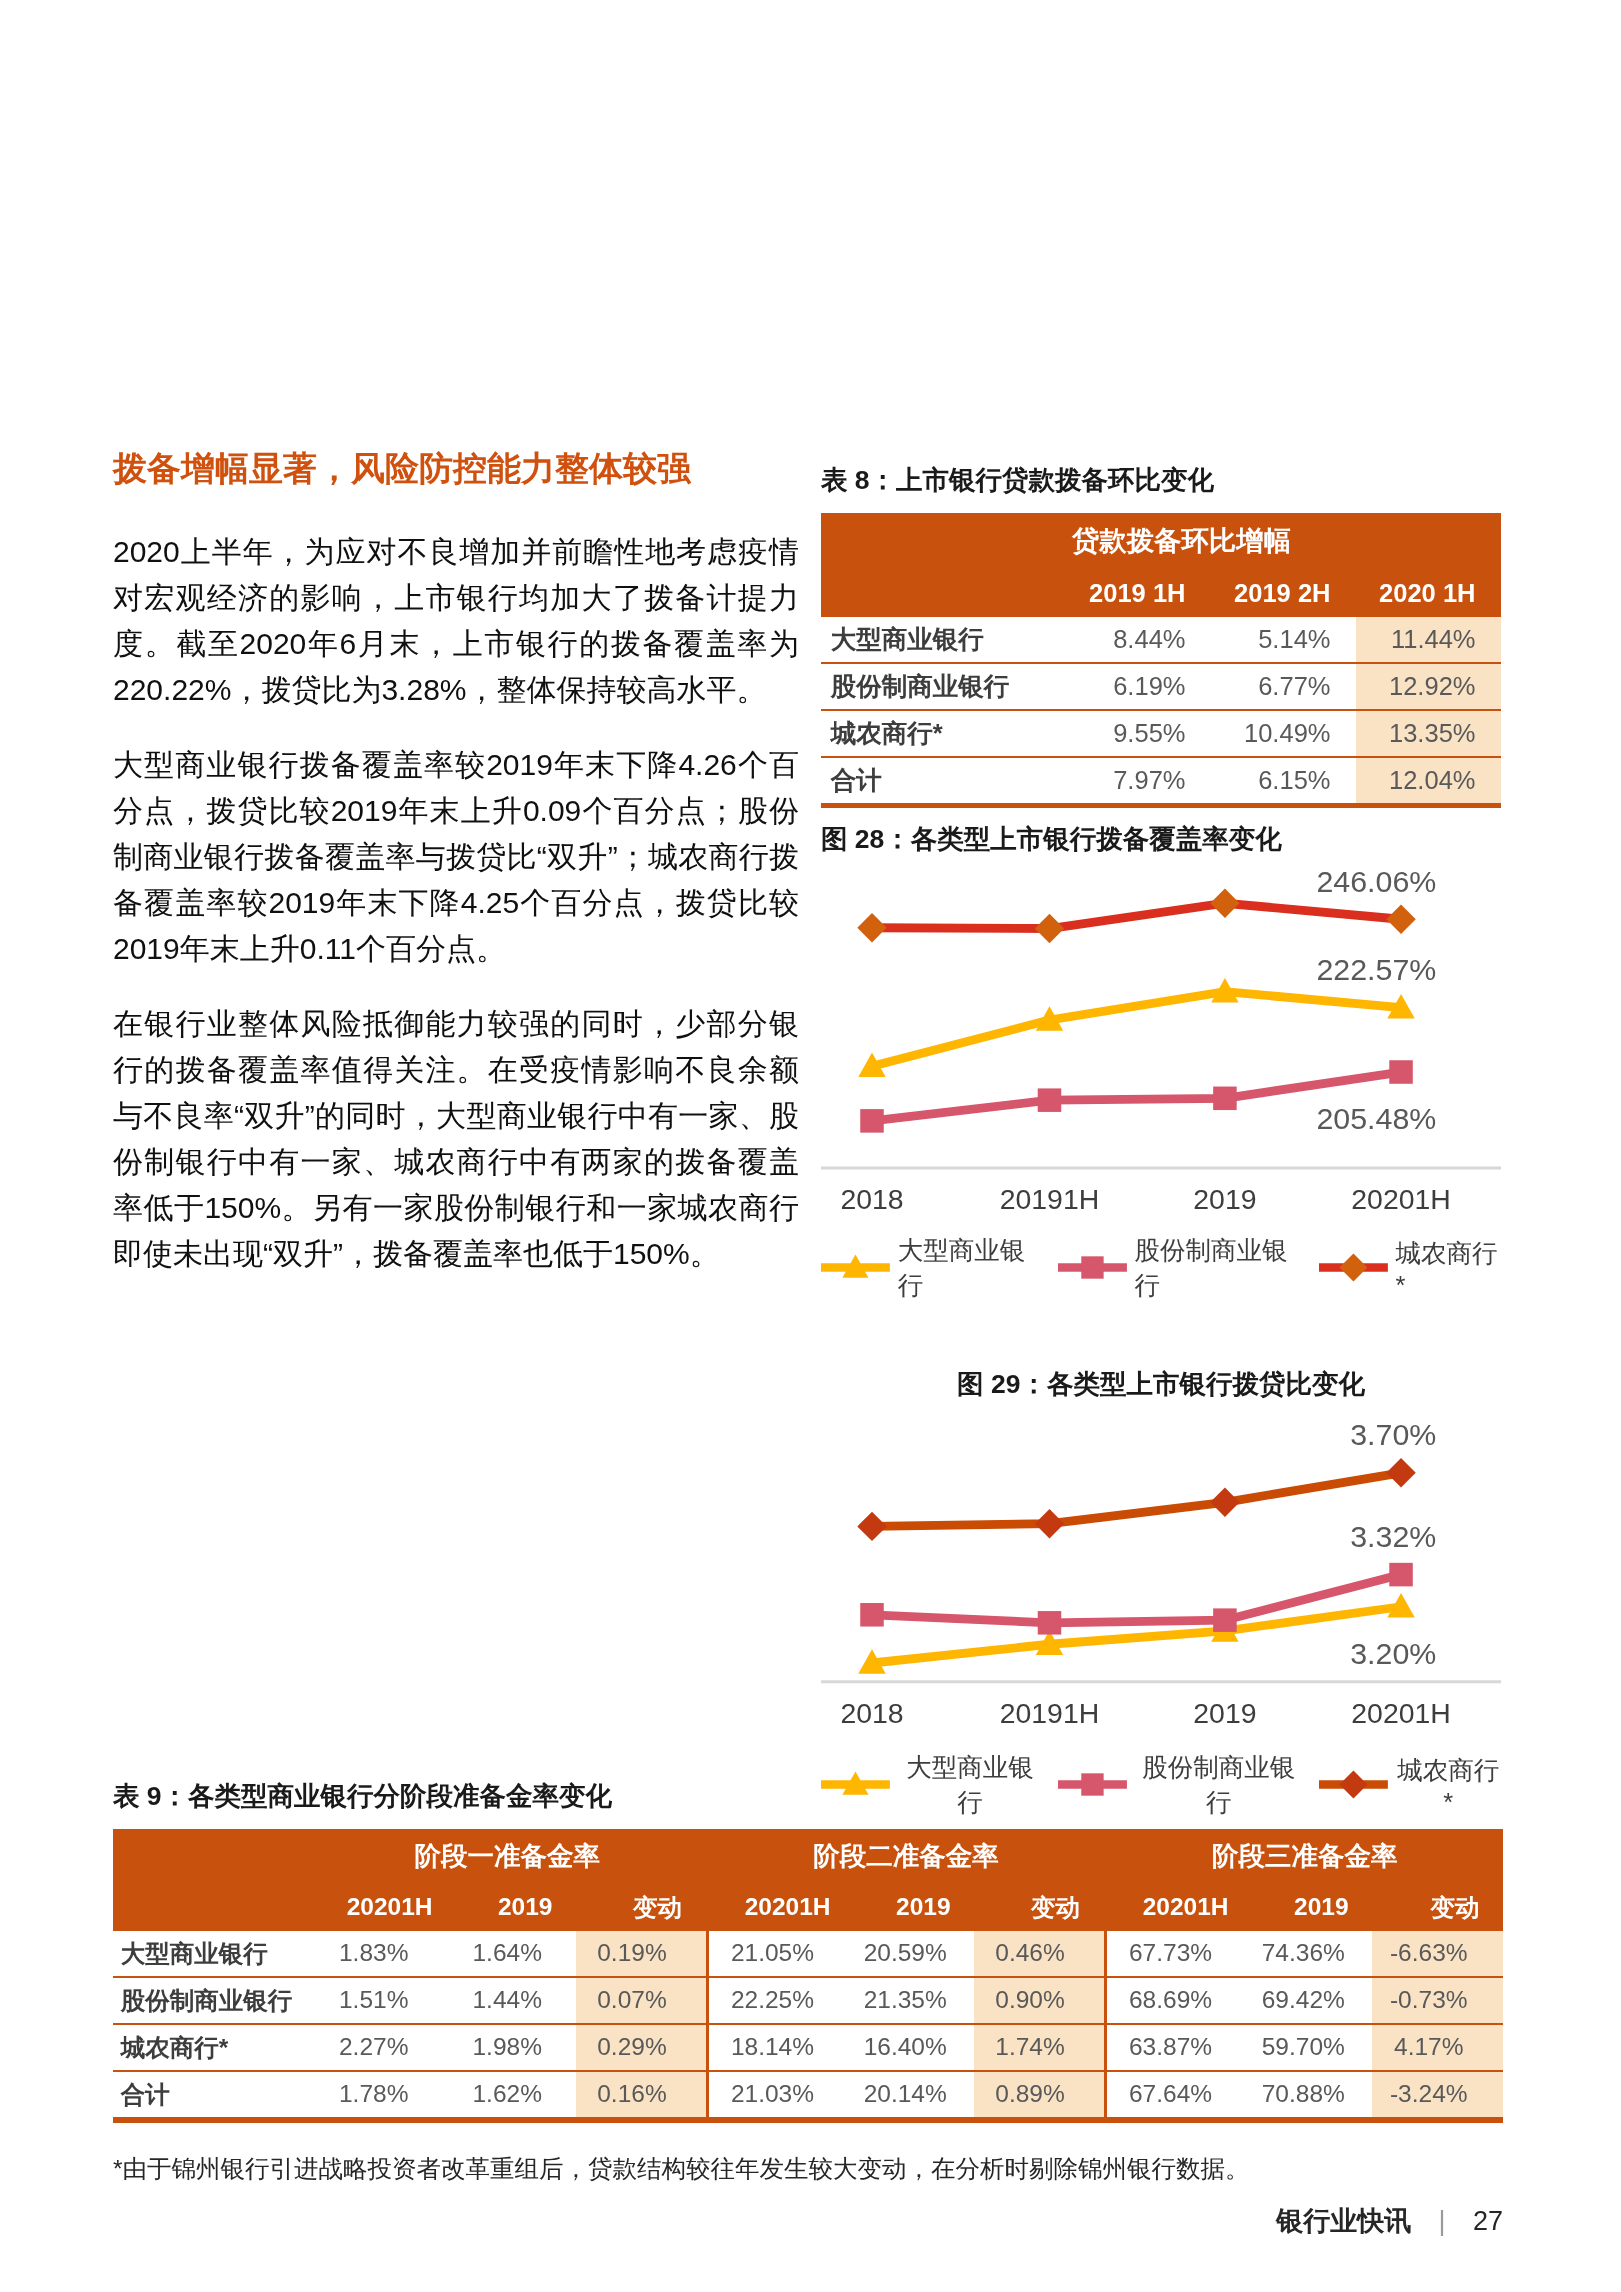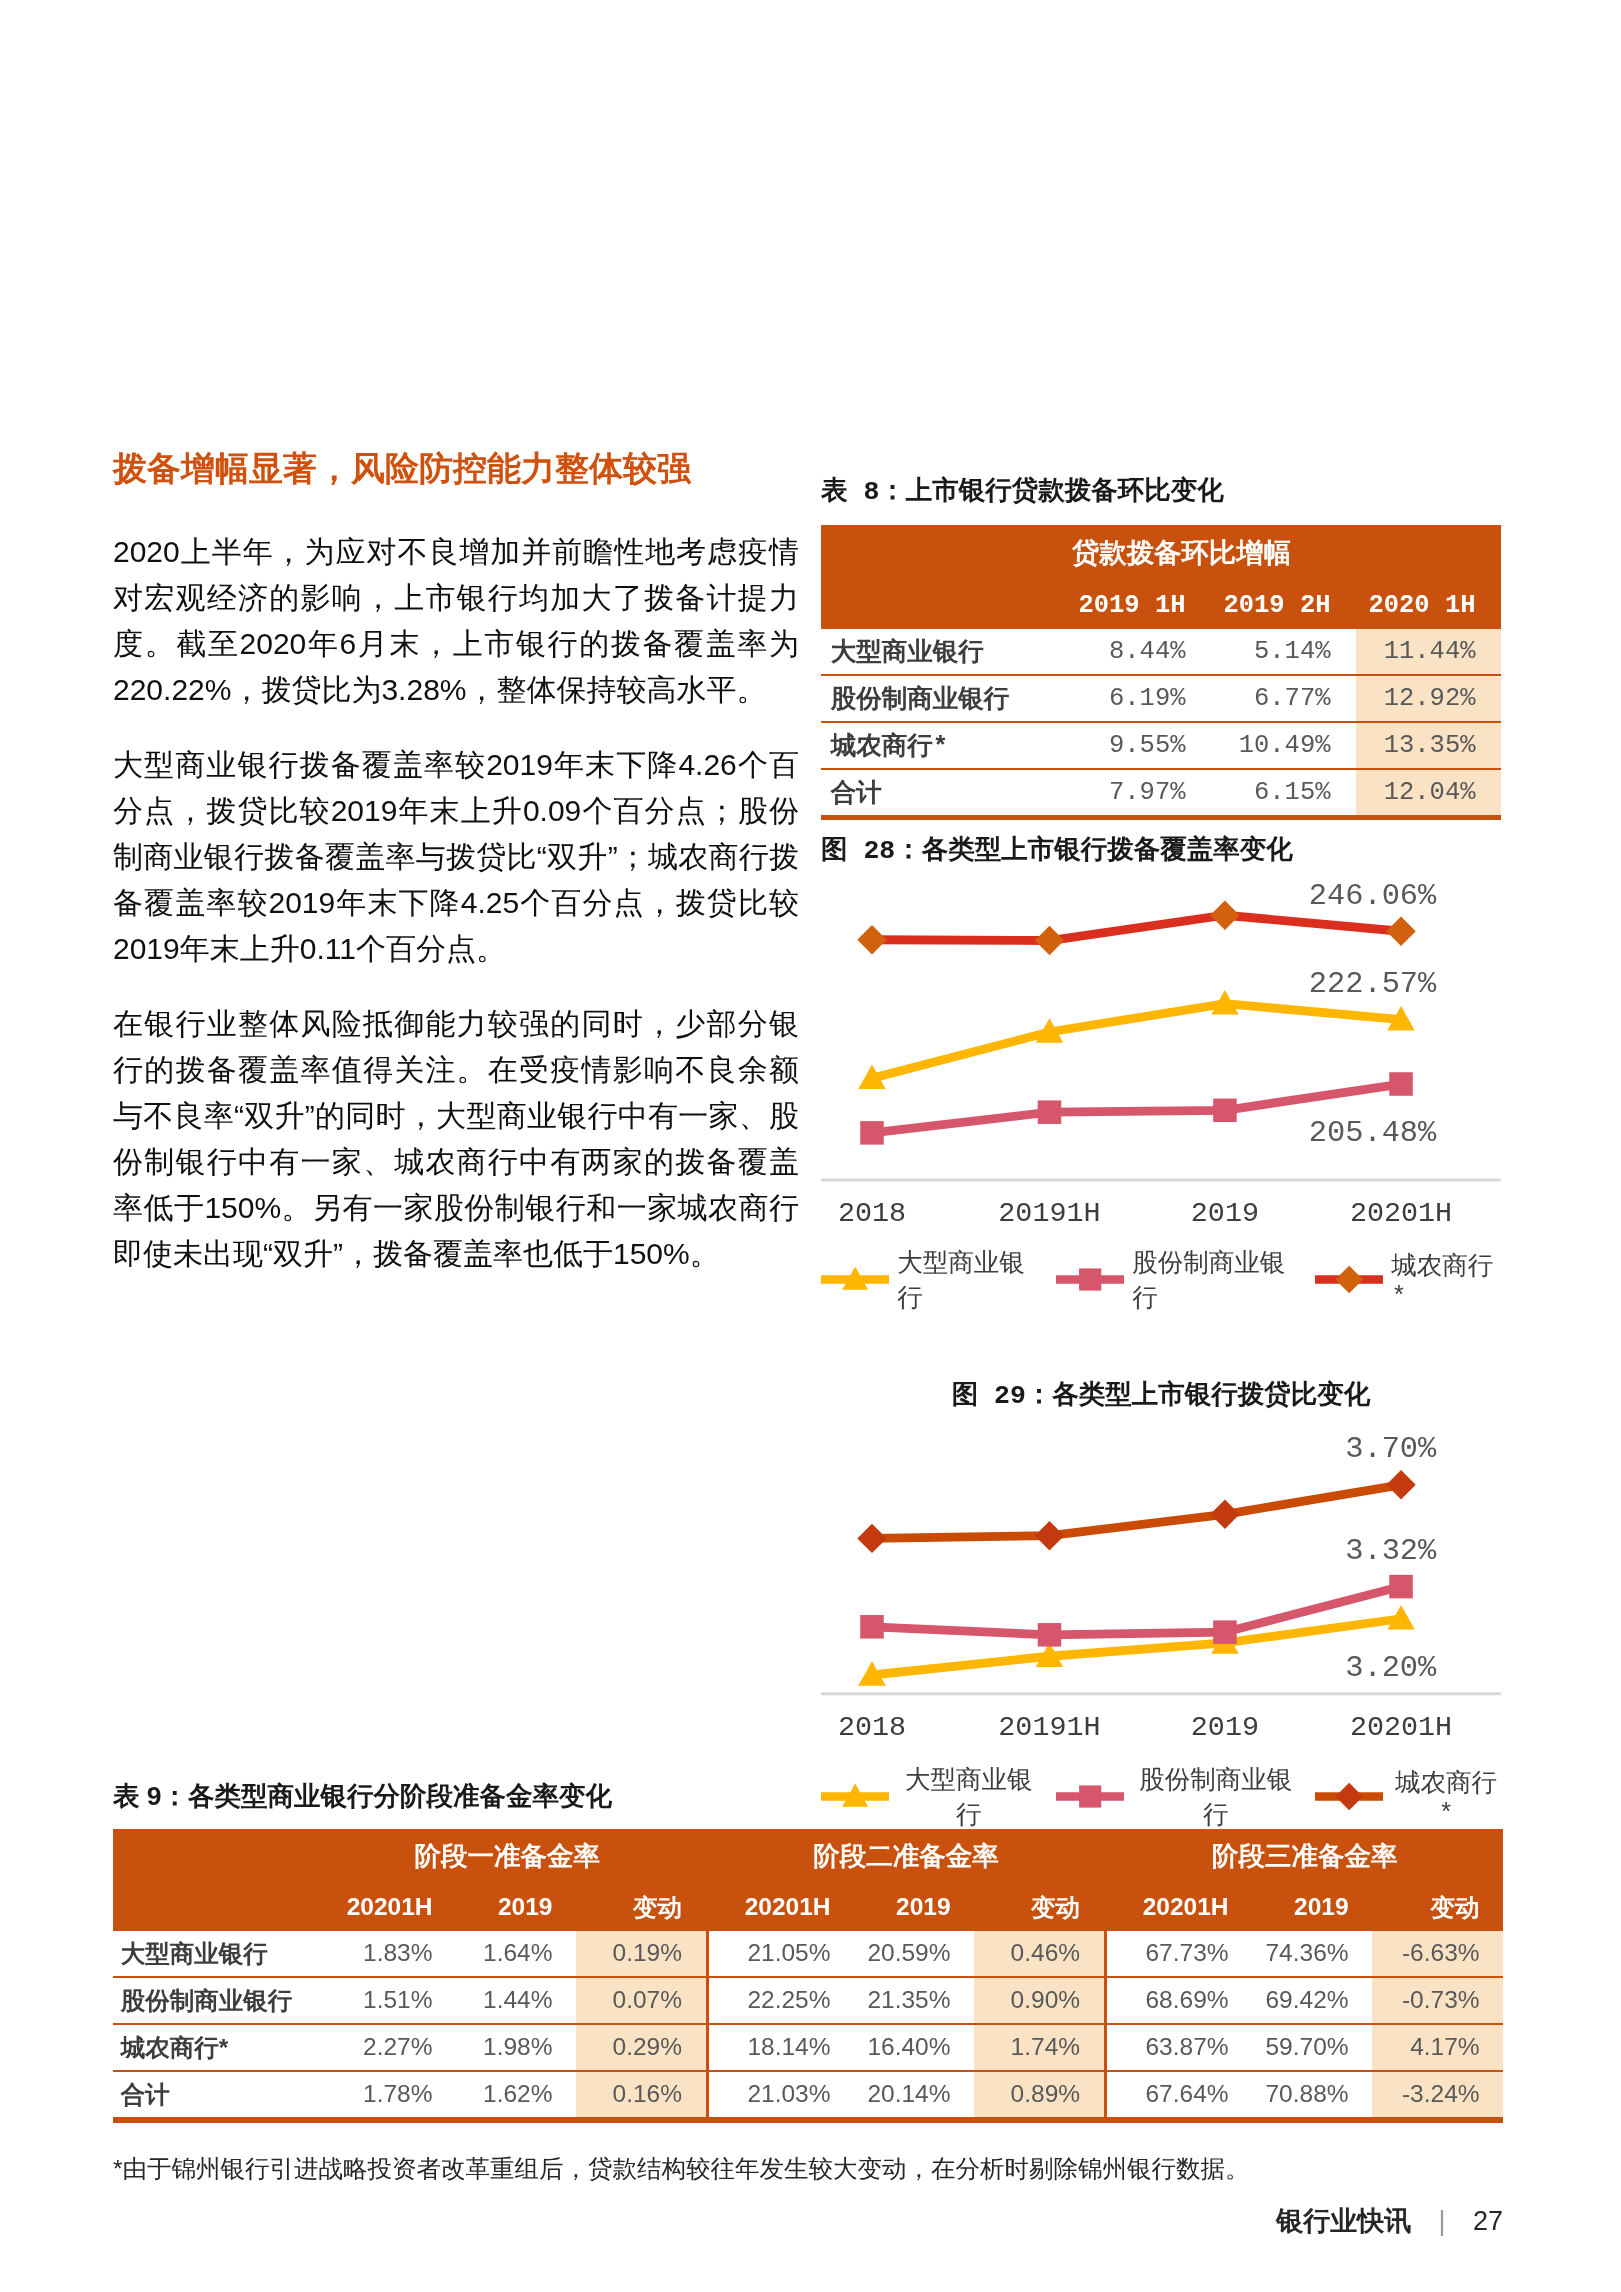--- a/index.html
+++ b/index.html
@@ -7,21 +7,21 @@
     position:relative; width:1621px; height:2293px; background:#ffffff;
     font-family:"Liberation Sans","DejaVu Sans",sans-serif; overflow:hidden;border-radius:24px;
   }
 
   
   .col-left { position:absolute; left:113px; top:447px; width:686px; }
   .section-heading { font-size:34px; line-height:43px; font-weight:700; color:#D0500E; margin:0 0 39px 0; }
   .body-para { font-size:30px; line-height:46px; color:#101010; margin:4px 0 29px 0; text-align:justify; }
 
   
-  .col-right { position:absolute; left:821px; top:476px; width:680px;font-family:Liberation Mono, monospace; }
+  .col-right { position:absolute; left:821px; top:464px; width:680px; }
   .block-title { font-size:26.5px; line-height:33px; font-weight:700; color:#1a1a1a; margin:0 0 15.7px 0; }
 
   
   table { border-collapse:collapse; width:100%; table-layout:fixed; }
   .t8 th, .t8 td { padding:0 5.9px; overflow:hidden; white-space:nowrap; }
   .t8 thead th { background:#C8510D; color:#ffffff; font-weight:700; }
   .t8 .group th { height:57px; font-size:27.4px; text-align:left; }
   .t8 .years th { height:47px; font-size:25.5px; text-align:right; padding-right:25.5px; }
   .t8 tbody td { height:45px; font-size:25.5px; color:#595959; text-align:right; padding-right:25.5px; border-bottom:2.9px solid #C8510D; background:#ffffff; }
   .t8 tbody td.lbl { text-align:left; padding-left:9.8px; font-weight:700; color:#3d3d3d; }
@@ -35,21 +35,21 @@
   .legend { display:flex; justify-content:center; align-items:center; gap:15.7px; margin-top:17.6px; font-size:25.5px; color:#3d3d3d; }
   .fig29 .legend { margin-top:19.6px; }
   .legend-item { display:flex; align-items:center; gap:7.8px; }
 
   
   .t9-wrap { position:absolute; left:113px; top:1780px; width:1389px; }
   .t9 th, .t9 td { padding:0 5.9px; overflow:hidden; white-space:nowrap; }
   .t9 thead th { background:#C8510D; color:#ffffff; font-weight:700; }
   .t9 .group th { height:55px; font-size:26.5px; text-align:center; }
   .t9 .years th { height:47px; font-size:24.5px; text-align:right; padding-right:23.5px; }
-  .t9 tbody td { height:45px; font-size:24.5px; color:#595959; text-align:right; padding-right:23.5px; border-bottom:2.9px solid #C8510D; background:#ffffff; }
+  .t9 tbody td { height:45px; font-size:24.5px; color:#595959; text-align:center; padding-right:23.5px; border-bottom:2.9px solid #C8510D; background:#ffffff; }
   .t9 tbody td.lbl { text-align:left; padding-left:7.8px; font-weight:700; color:#3d3d3d; }
   .t9 tbody tr:last-child td { border-bottom:6.9px solid #C8510D; }
   .t9 .gstart { border-left:3.9px solid #C8510D; }
   .t9 tbody td.delta { background:#FAE3C5; }
 
   
   .footnote { position:absolute; left:113px; top:2152px; width:1392px; font-size:24.5px; color:#262626; }
   .page-footer { position:absolute; top:2203px; right:118px; display:flex; align-items:center; gap:27.4px; font-size:27px;text-align:right; }
   .page-footer .pub { color:#262626; font-weight:700; }
   .page-footer .sep { color:#9a9a9a; }

